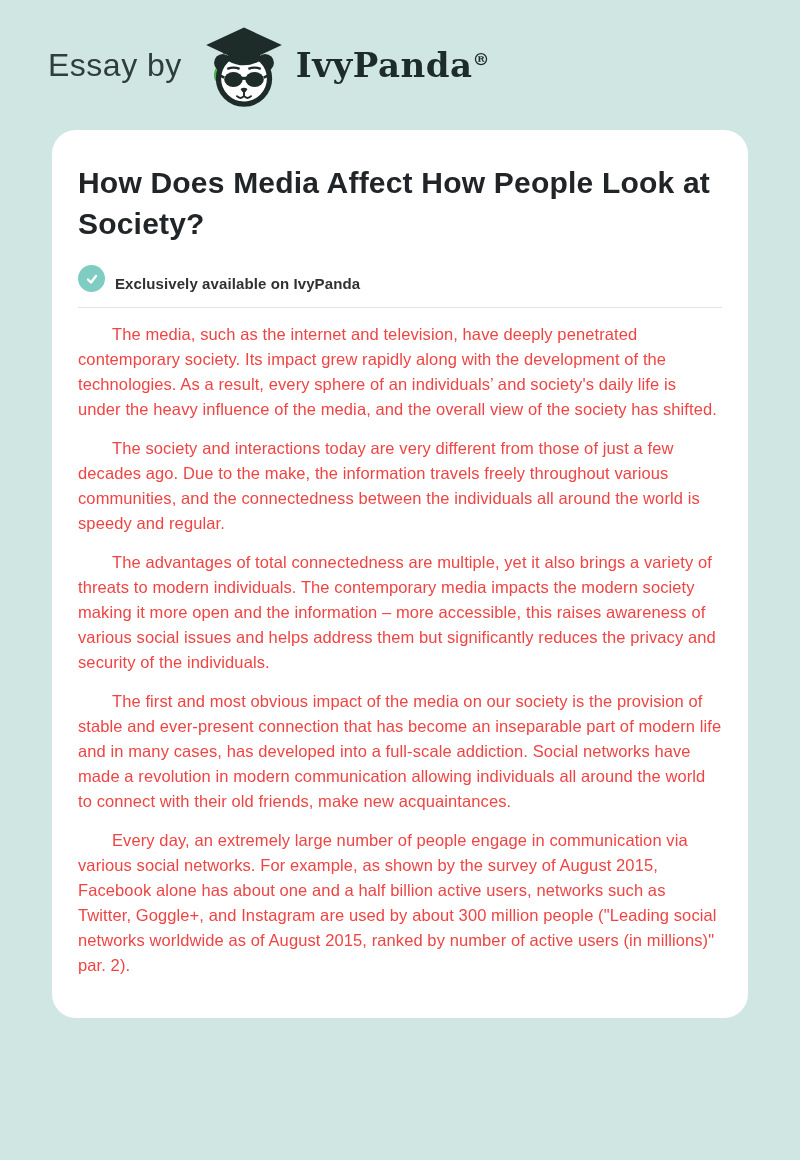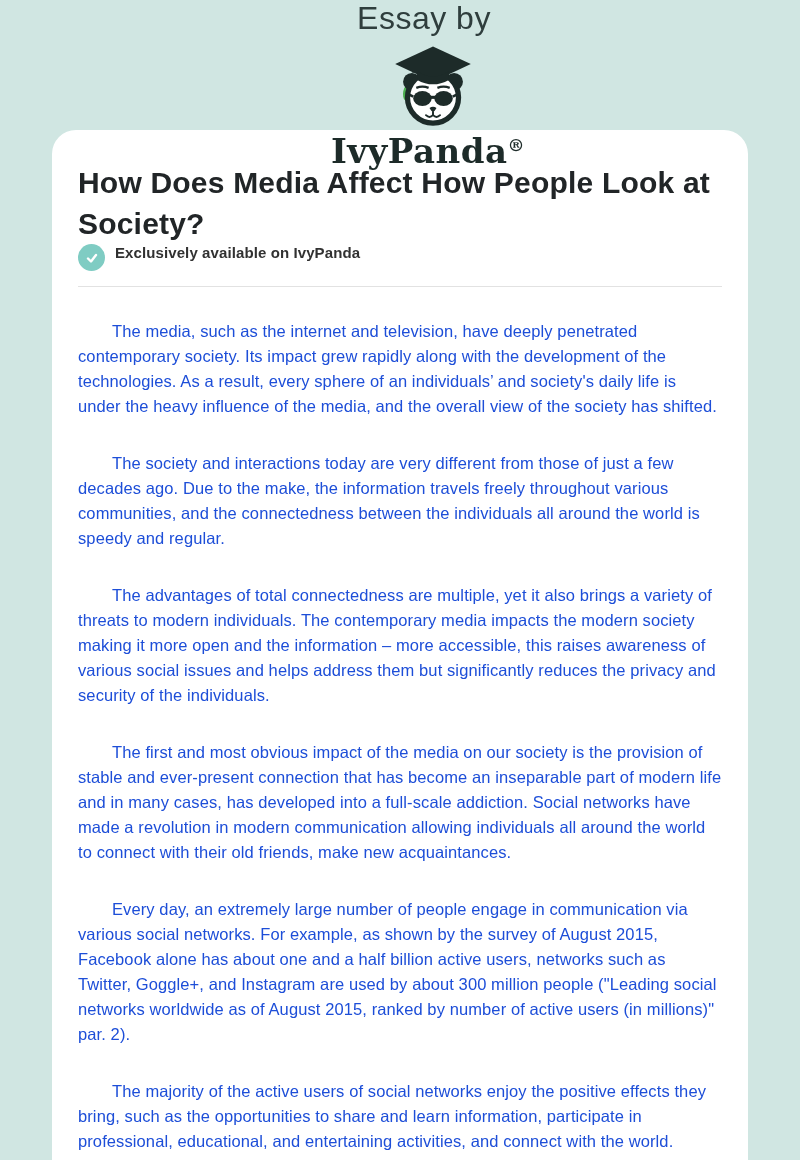--- a/index.html
+++ b/index.html
@@ -11,21 +11,20 @@
     background: #d0e6e2;
     min-height: 1160px;
   }
 
   
   .site-header {
     height: 130px;
     display: flex;
     align-items: center;
     padding-left: 48px;
-    flex-direction: column;
   }
   .essay-by {
     font-size: 32px;
     color: #2f3e3d;
     letter-spacing: 0.5px;
   }
   .logo-wrap {
     display: flex;
     align-items: center;
     margin-left: 18px;
@@ -63,21 +62,22 @@
   }
   .essay-title {
     font-size: 30px;
     font-weight: bold;
     color: #212527;
     line-height: 1.37;
     letter-spacing: 0.2px;
   }
   .badge-row {
     display: flex;
-    align-items: flex-start;
+    align-items: flex-end;
+    margin-top: 21px;
   }
   .check-badge {
     width: 27px;
     height: 27px;
     border-radius: 50%;
     background: #7fccc3;
     display: inline-flex;
     align-items: center;
     justify-content: center;
     flex: 0 0 27px;
@@ -93,23 +93,23 @@
   .divider {
     border: none;
     border-top: 1px solid #e2e2e2;
     margin: 15px 0 5px 0;
   }
 
   
   .essay-body .para {
     font-size: 16.5px;
     line-height: 25px;
-    color: #1d4ed8;
+    color: #ef4444;
     text-indent: 34px;
-    margin-top: 32px;
+    margin-top: 14px;
     letter-spacing: 0.1px;
   }
 </style>
 </head>
 <body>
 
 <header class="site-header">
   <span class="essay-by">Essay by</span>
   <span class="logo-wrap">
     <svg class="logo-svg" viewBox="0 0 100 100" xmlns="http://www.w3.org/2000/svg" aria-hidden="true">
@@ -156,15 +156,14 @@
   </div>
 
   <hr class="divider">
 
   <div class="essay-body">
       <p class="para">The media, such as the internet and television, have deeply penetrated contemporary society. Its impact grew rapidly along with the development of the technologies. As a result, every sphere of an individuals’ and society's daily life is under the heavy influence of the media, and the overall view of the society has shifted.</p>
       <p class="para">The society and interactions today are very different from those of just a few decades ago. Due to the make, the information travels freely throughout various communities, and the connectedness between the individuals all around the world is speedy and regular.</p>
       <p class="para">The advantages of total connectedness are multiple, yet it also brings a variety of threats to modern individuals. The contemporary media impacts the modern society making it more open and the information – more accessible, this raises awareness of various social issues and helps address them but significantly reduces the privacy and security of the individuals.</p>
       <p class="para">The first and most obvious impact of the media on our society is the provision of stable and ever-present connection that has become an inseparable part of modern life and in many cases, has developed into a full-scale addiction. Social networks have made a revolution in modern communication allowing individuals all around the world to connect with their old friends, make new acquaintances.</p>
       <p class="para">Every day, an extremely large number of people engage in communication via various social networks. For example, as shown by the survey of August 2015, Facebook alone has about one and a half billion active users, networks such as Twitter, Goggle+, and Instagram are used by about 300 million people ("Leading social networks worldwide as of August 2015, ranked by number of active users (in millions)" par. 2).</p>
-      <p class="para">The majority of the active users of social networks enjoy the positive effects they bring, such as the opportunities to share and learn information, participate in professional, educational, and entertaining activities, and connect with the world.</p>
     </div>
 </main>
 
 </body></html>

